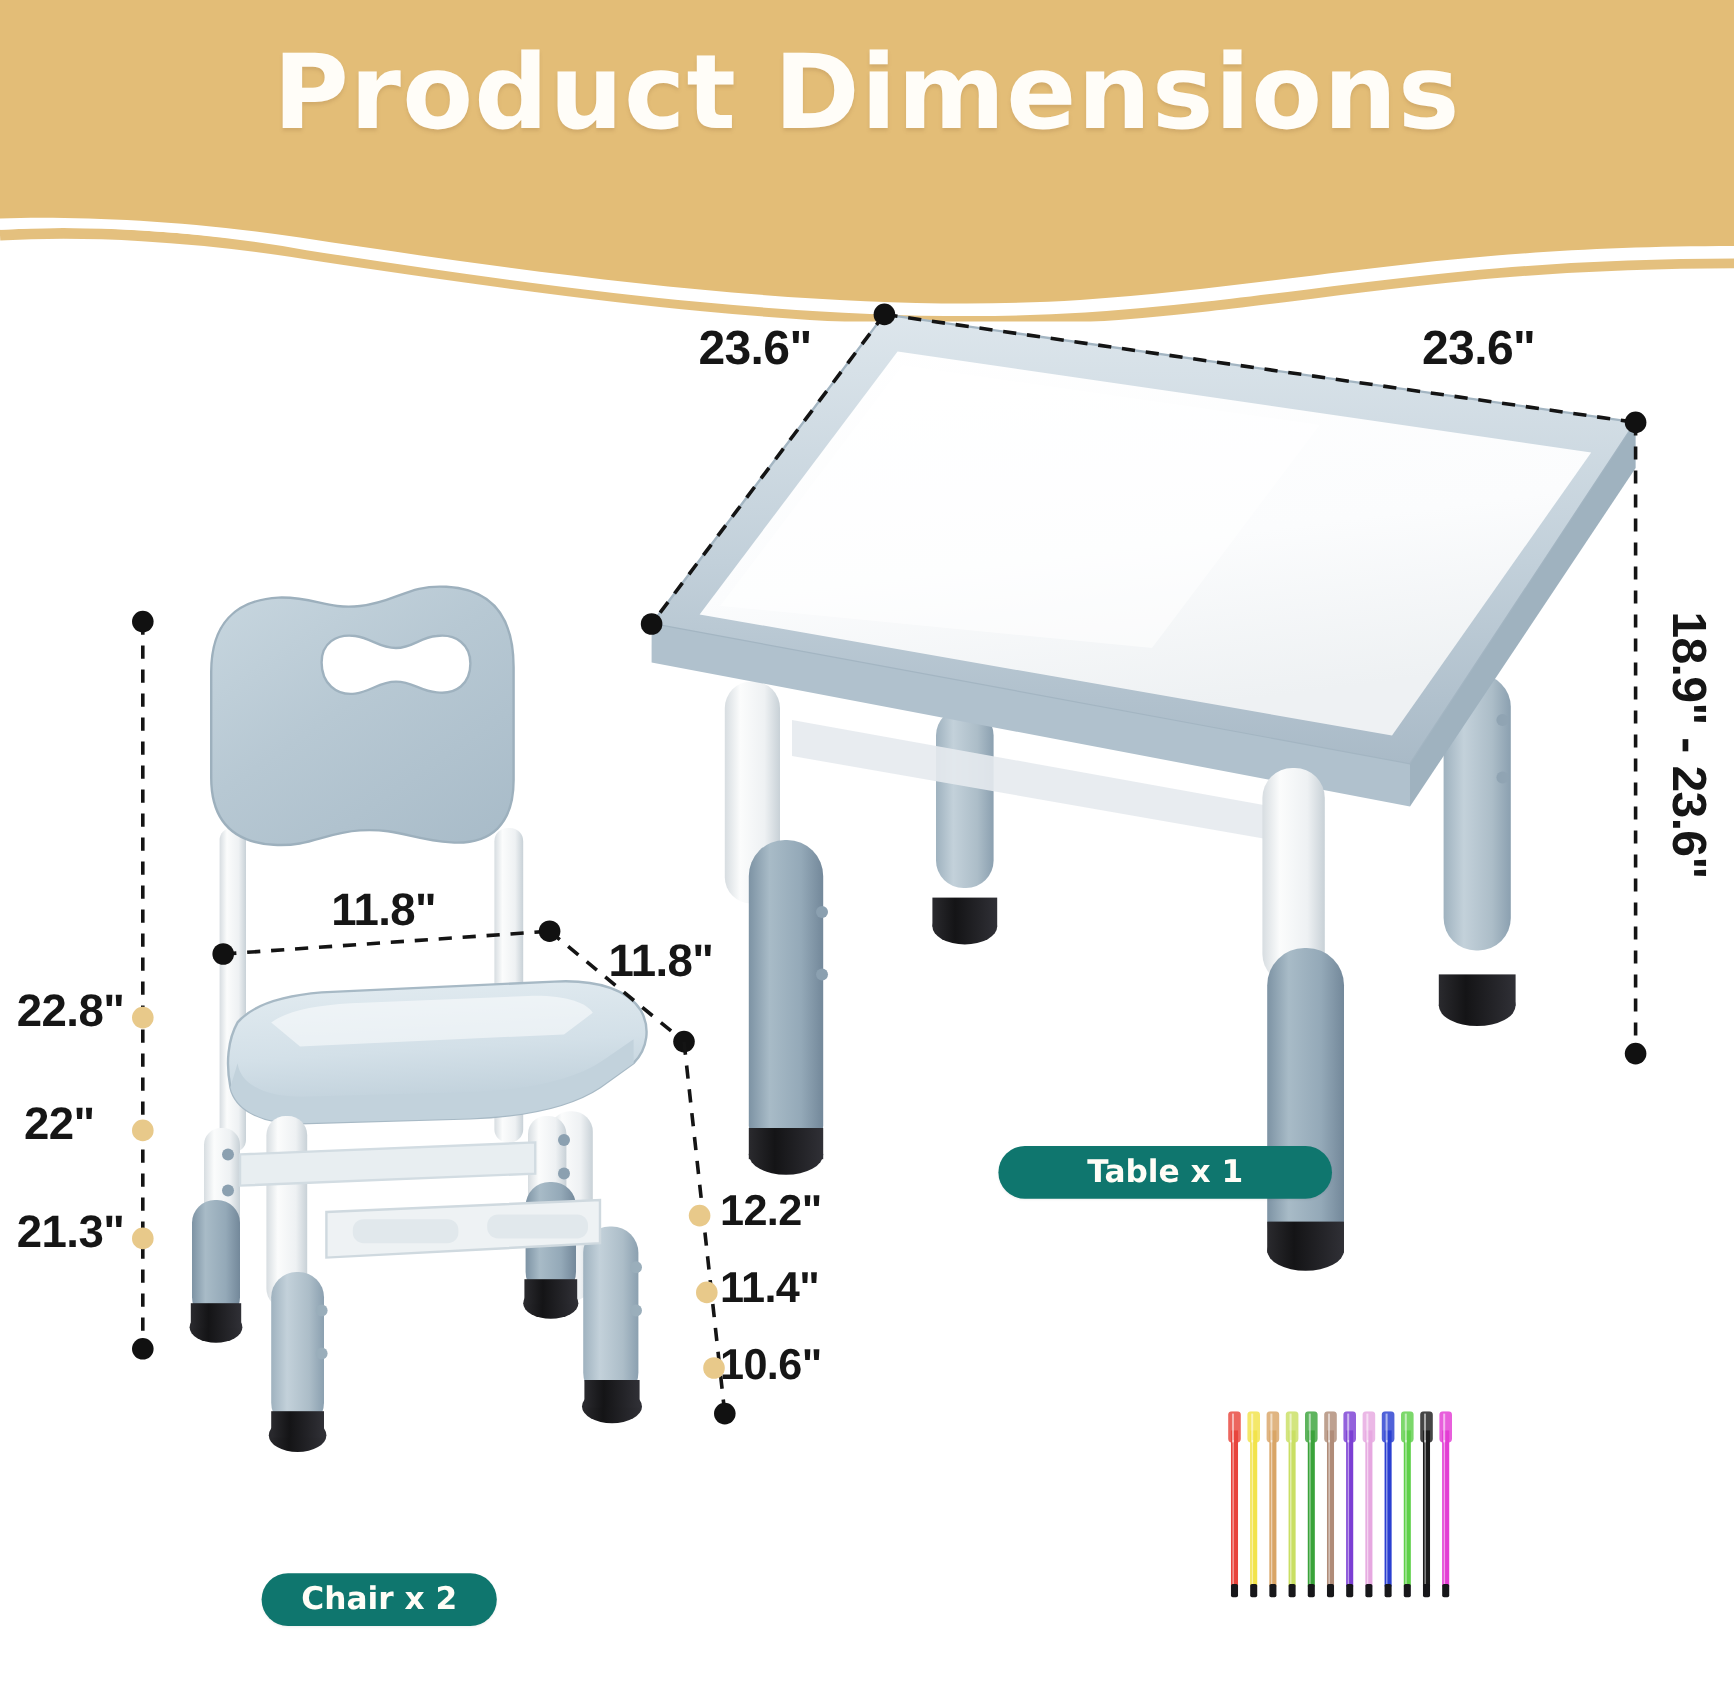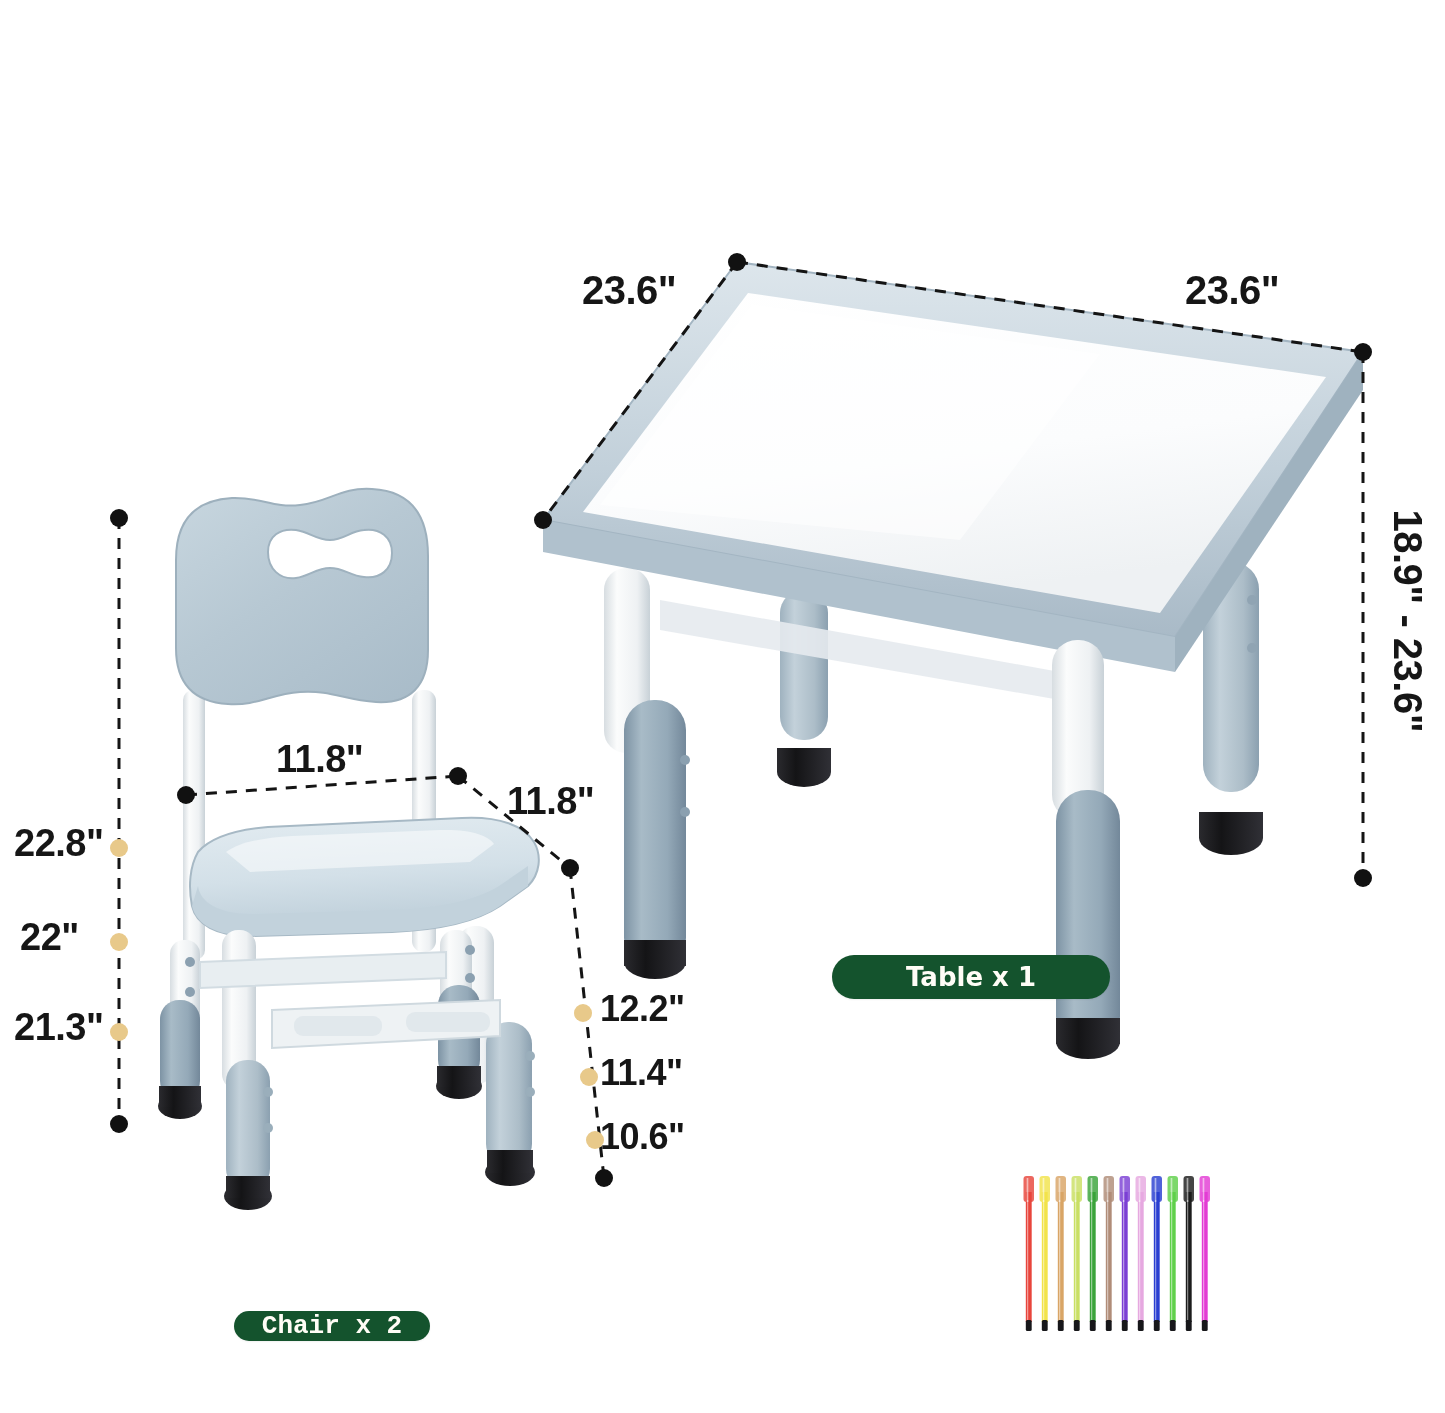--- a/index.html
+++ b/index.html
@@ -40,39 +40,54 @@
   .dim-sm{font-size:36px;}
 
   .dim-vert{
     transform-origin:center center;
     transform:rotate(90deg);
   }
 
   
   .badge{
     position:absolute;
-    background:#14532d;
+    background:#0f766e;
     color:#fffdf6;
     border-radius:999px;
     font-family:"DejaVu Sans", sans-serif;
     font-size:26px;
     font-weight:700;
     display:flex;align-items:center;justify-content:center;
     white-space:nowrap;
     box-shadow:0 1px 2px rgba(0,0,0,.06);
   }
 
   
   .art{position:absolute;left:0;top:0;width:1445px;height:1413px;pointer-events:none;}
 </style>
 </head>
 <body>
 
 <div class="stage">
 
+  <div class="banner">
+    <svg width="1445" height="268" viewBox="0 0 1445 268" xmlns="http://www.w3.org/2000/svg">
+      <path d="M0,0 L1445,0 L1445,205
+               C1200,205 1080,238 900,250
+               C700,263 460,230 250,198
+               C150,183 60,180 0,182 Z" fill="#e3bd77"></path>
+      <path d="M0,196 C70,192 160,196 258,212
+               C468,244 706,277 906,264
+               C1086,252 1206,219 1445,219" fill="none" stroke="#e3bd77" stroke-width="9" opacity="0.95"></path>
+      <path d="M0,188 C70,184 160,188 256,205
+               C466,238 704,270 904,257
+               C1084,245 1204,212 1445,212" fill="none" stroke="#ffffff" stroke-width="7"></path>
+    </svg>
+    <div class="banner-title">Product Dimensions</div>
+  </div>
 
   <svg class="art" viewBox="0 0 1445 1413" xmlns="http://www.w3.org/2000/svg">
     <defs>
       <linearGradient id="tabletopG" x1="0" y1="0" x2="0.3" y2="1">
         <stop offset="0%" stop-color="#ffffff"></stop>
         <stop offset="60%" stop-color="#fbfcfd"></stop>
         <stop offset="100%" stop-color="#eef1f3"></stop>
       </linearGradient>
       <linearGradient id="edgeG" x1="0" y1="0" x2="0" y2="1">
         <stop offset="0%" stop-color="#dde6ec"></stop>
@@ -384,16 +399,16 @@
   <div class="dim dim-md" style="left:14px;top:822px;">22.8"</div>
   <div class="dim dim-md" style="left:20px;top:916px;">22"</div>
   <div class="dim dim-md" style="left:14px;top:1006px;">21.3"</div>
 
   <div class="dim dim-sm" style="left:600px;top:988px;">12.2"</div>
   <div class="dim dim-sm" style="left:600px;top:1052px;">11.4"</div>
   <div class="dim dim-sm" style="left:600px;top:1116px;">10.6"</div>
 
   <div class="badge" style="left:832px;top:955px;width:278px;height:44px;">Table x 1</div>
 
-  <div class="badge" style="left:234px;top:1311px;width:196px;height:30px;font-family:Liberation Mono, monospace;">Chair x 2</div>
+  <div class="badge" style="left:218px;top:1311px;width:196px;height:44px;">Chair x 2</div>
 
 
 </div>
 
 </body></html>

